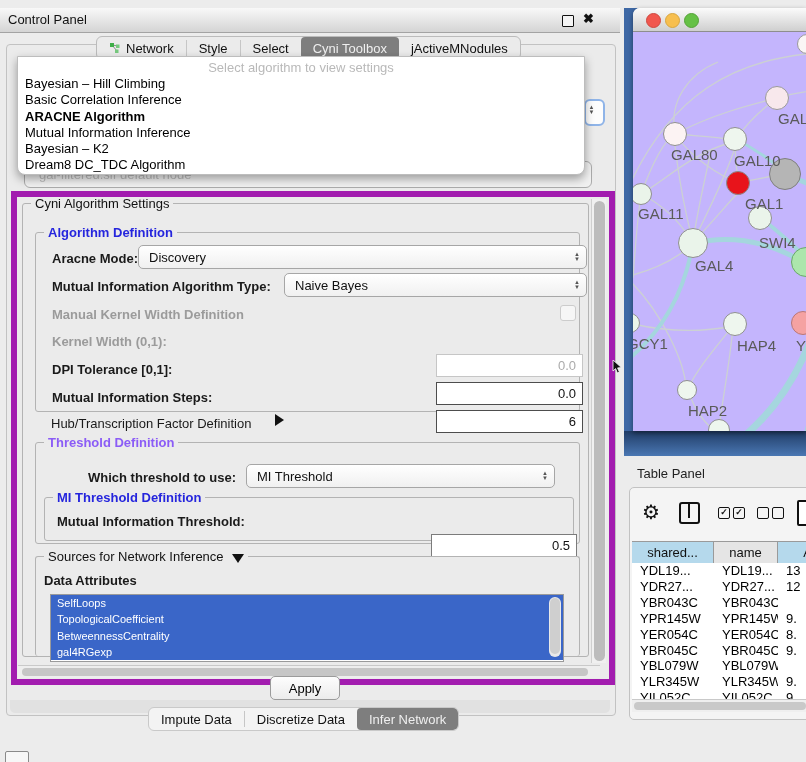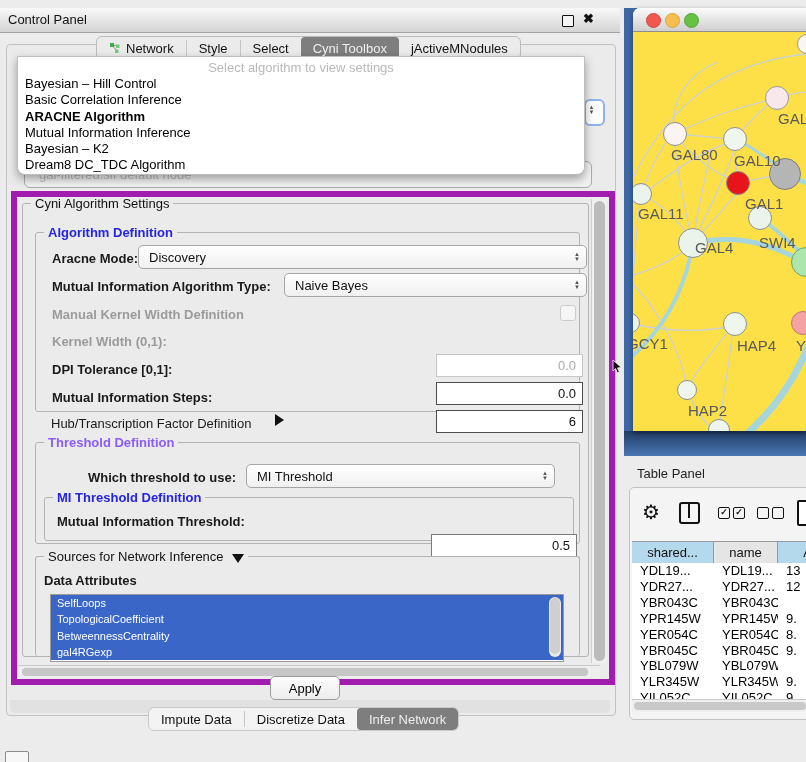--- a/index.html
+++ b/index.html
@@ -66,21 +66,21 @@
     background:linear-gradient(#fdfdfd,#ececec);font-size:13px;display:flex;align-items:center;justify-content:center;}
   #panel-footer{left:10px;top:700px;width:600px;height:13px;background:#e1e1e1;border-radius:0 0 5px 5px;}
   
   #net-frame{left:624px;top:8px;width:182px;height:448px;background:#3e68a5;}
   #net-frame-grad{left:624px;top:431px;width:182px;height:25px;background:linear-gradient(#203c66,#4a77b3);}
   #mac-win{left:633px;top:8px;width:173px;height:423px;background:#fff;border-radius:7px 0 0 0;
     box-shadow:0 2px 5px rgba(0,0,0,.45);}
   #mac-titlebar{left:0;top:0;width:100%;height:23px;background:linear-gradient(#fbfbfb,#cfcfcf);
     border-bottom:1px solid #8e8e8e;border-radius:7px 0 0 0;}
   .light{width:13px;height:13px;border-radius:50%;top:5px;}
-  #net-canvas{left:0;top:24px;width:173px;height:399px;overflow:hidden;background:#fde047;}
+  #net-canvas{left:0;top:24px;width:173px;height:399px;overflow:hidden;background:#c4b5fd;}
   .node{position:absolute;border-radius:50%;border:1.5px solid #8f8f8f;box-sizing:border-box;}
   .node-lbl{position:absolute;font-size:15px;color:#5a5a5a;white-space:nowrap;}
   
   #tp-title{left:637px;top:466px;font-size:13px;color:#222;}
   #table-panel{left:629px;top:487px;width:185px;height:231px;background:#f4f4f4;
     border:1px solid #c2c2c2;border-radius:5px 0 0 5px;}
   .tb-icon{position:absolute;color:#111;}
   .split-icon{width:17px;height:18px;border:2px solid #111;border-radius:3px;}
   .split-icon:before{content:"";position:absolute;left:7px;top:0;width:2px;height:14px;background:#111;}
   .cb{width:10px;height:10px;border:1.6px solid #111;border-radius:2px;font-size:9px;line-height:9px;
@@ -142,21 +142,21 @@
   <div class="abs" id="combo-edge">
     <span class="stepper" style="margin-top:4px">▲<span>▼</span></span>
   </div>
   <div class="abs" id="network-combo">
     <span>gal-filtered.sif default node</span>
   </div>
 
   <div class="abs" id="algo-dropdown">
     <div id="algo-hint">Select algorithm to view settings</div>
     <div id="algo-items">
-        <div class="dd-item">Bayesian – Hill Control</div>
+        <div class="dd-item">Bayesian – Hill Climbing</div>
         <div class="dd-item">Basic Correlation Inference</div>
         <div class="dd-item bold">ARACNE Algorithm</div>
         <div class="dd-item">Mutual Information Inference</div>
         <div class="dd-item">Bayesian – K2</div>
         <div class="dd-item">Dream8 DC_TDC Algorithm</div>
       </div>
   </div>
 
   <div class="abs" id="settings-panel">
 
@@ -330,21 +330,21 @@
           <div class="node" style="left: 44px; top: 348px; width: 20px; height: 20px; background: rgb(238, 246, 238); border-color: rgb(143, 143, 143);"></div>
           <div class="node" style="left: 75px; top: 387px; width: 22px; height: 22px; background: rgb(238, 246, 238); border-color: rgb(143, 143, 143);"></div>
         </div>
       <div id="net-labels">
           <div class="node-lbl" style="left: 145px; top: 78px;">GAL</div>
           <div class="node-lbl" style="left: 38px; top: 114px;">GAL80</div>
           <div class="node-lbl" style="left: 101px; top: 120px;">GAL10</div>
           <div class="node-lbl" style="left: 112px; top: 163px;">GAL1</div>
           <div class="node-lbl" style="left: 5px; top: 173px;">GAL11</div>
           <div class="node-lbl" style="left: 126px; top: 202px;">SWI4</div>
-          <div class="node-lbl" style="left: 62px; top: 207px;">GAL4</div>
+          <div class="node-lbl" style="left: 62px; top: 225px;">GAL4</div>
           <div class="node-lbl" style="left: -6px; top: 303px;">GCY1</div>
           <div class="node-lbl" style="left: 104px; top: 305px; text-align: center;">HAP4</div>
           <div class="node-lbl" style="left: 163px; top: 305px;">Y</div>
           <div class="node-lbl" style="left: 55px; top: 370px;">HAP2</div>
         </div>
     </div>
   </div>
 
   <div class="abs" id="tp-title">Table Panel</div>
 

